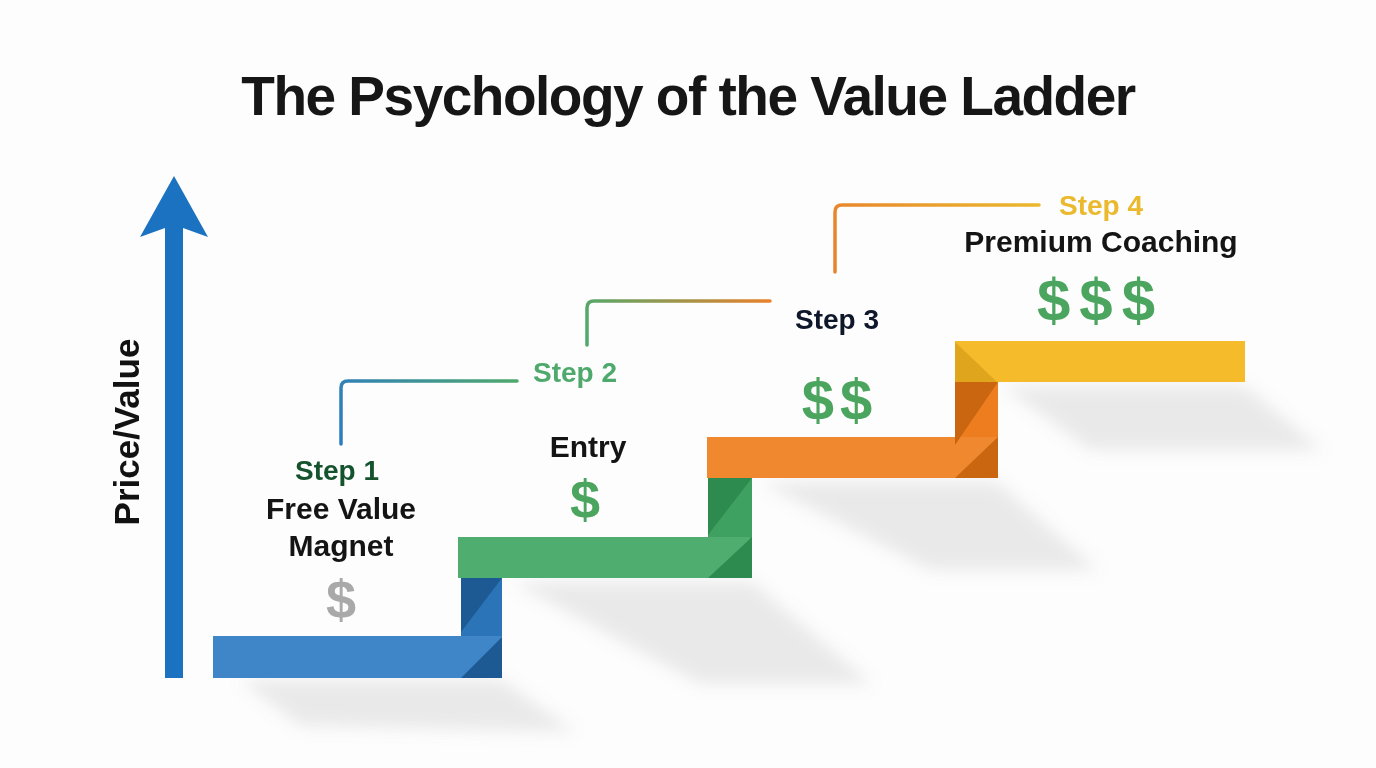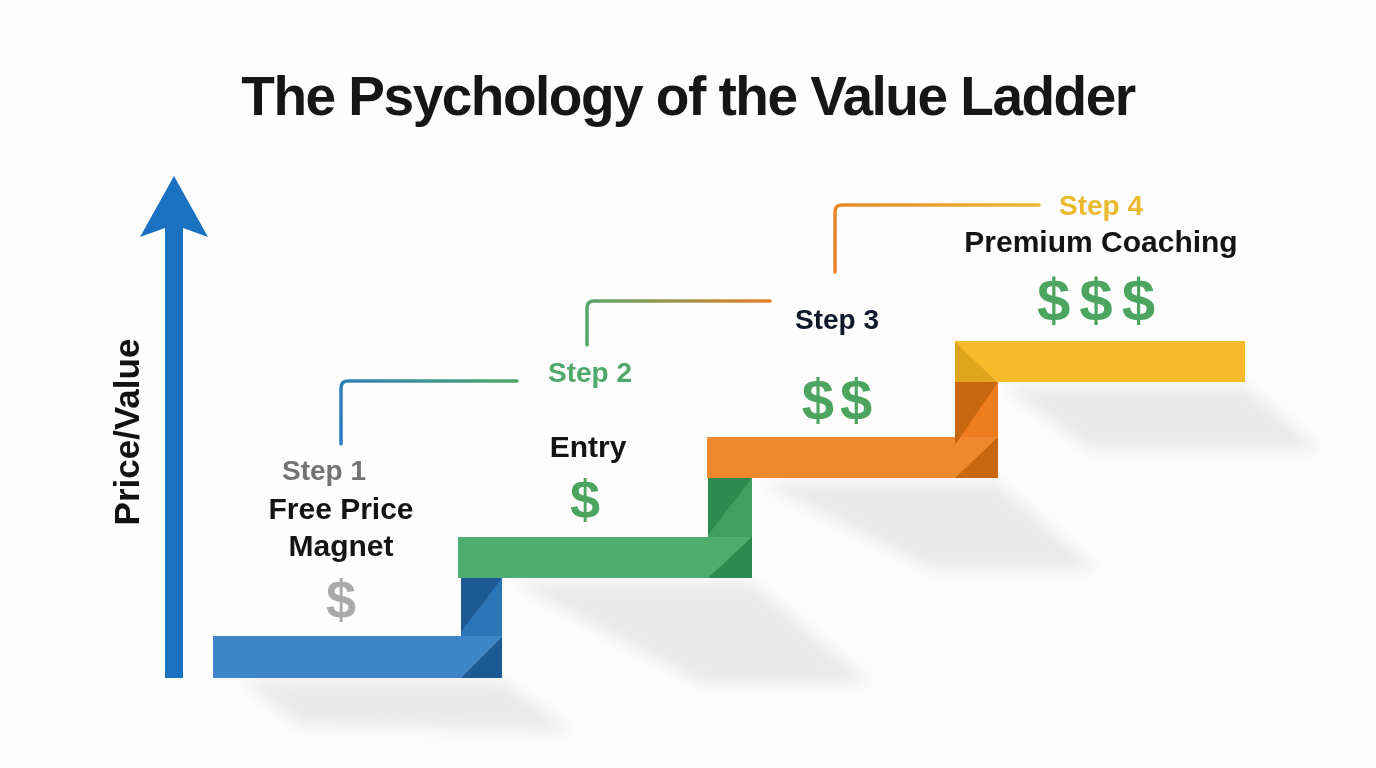--- a/index.html
+++ b/index.html
@@ -79,26 +79,26 @@
 
     <path d="M341 444 L341 388 Q341 381 348 381 L517 381" fill="none" stroke="url(#gc2)" stroke-width="3.5" stroke-linecap="round"></path>
     <path d="M587 345 L587 308 Q587 301 594 301 L770 301" fill="none" stroke="url(#gc3)" stroke-width="3.5" stroke-linecap="round"></path>
     <path d="M835 272 L835 212 Q835 205 842 205 L1039 205" fill="none" stroke="url(#gc4)" stroke-width="3.5" stroke-linecap="round"></path>
   </svg>
 
   <div class="ovl title" style="left:688px;top:96px;">The Psychology of the Value Ladder</div>
 
   <div class="ovl axis-label" style="left:126px;top:432px;">Price/Value</div>
 
-  <div class="ovl step-label" style="left: 324px; top: 471px; color: #737373;">Step 1</div>
-  <div class="ovl step-name" style="left:341px;top:509px;">Free Price</div>
+  <div class="ovl step-label" style="left: 337px; top: 471px; color: #14532d;">Step 1</div>
+  <div class="ovl step-name" style="left:341px;top:509px;">Free Value</div>
   <div class="ovl step-name" style="left:341px;top:546px;">Magnet</div>
   <div class="ovl price price-1" style="left: 341px; top: 599px; color: rgb(169, 169, 169);">$</div>
 
-  <div class="ovl step-label" style="left: 590px; top: 373px; color: rgb(79, 169, 108);">Step 2</div>
+  <div class="ovl step-label" style="left: 575px; top: 373px; color: rgb(79, 169, 108);">Step 2</div>
   <div class="ovl step-name" style="left:588px;top:447px;text-align:center;">Entry</div>
   <div class="ovl price price-2" style="left: 585px; top: 499px; color: rgb(75, 165, 94);">$</div>
 
   <div class="ovl step-label" style="left: 837px; top: 288px; color: #0f172a; margin-top: 32px;">Step 3</div>
   <div class="ovl price price-3" style="left: 837px; top: 400px; color: rgb(75, 165, 94);">$$</div>
 
   <div class="ovl step-label" style="left: 1101px; top: 206px; color: rgb(235, 185, 46);">Step 4</div>
   <div class="ovl step-name" style="left:1101px;top:242px;">Premium Coaching</div>
   <div class="ovl price price-4" style="left: 1096px; top: 301px; color: rgb(75, 165, 94);">$$$</div>
 

